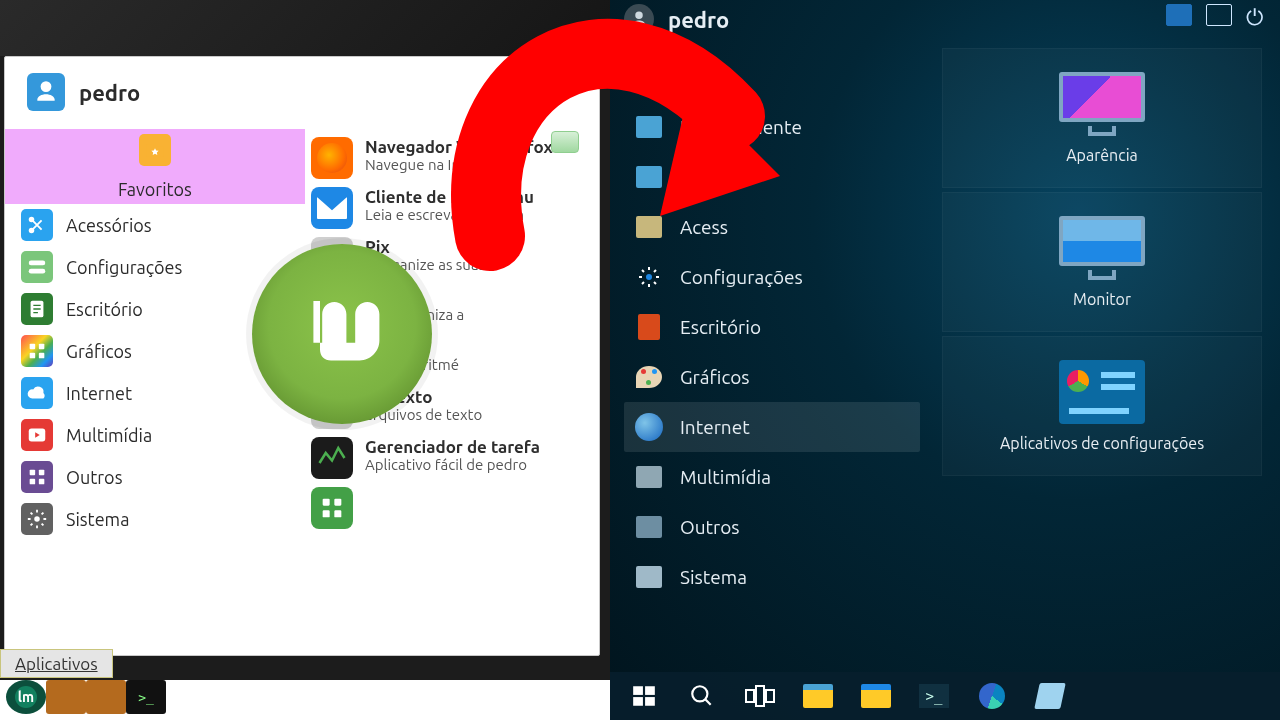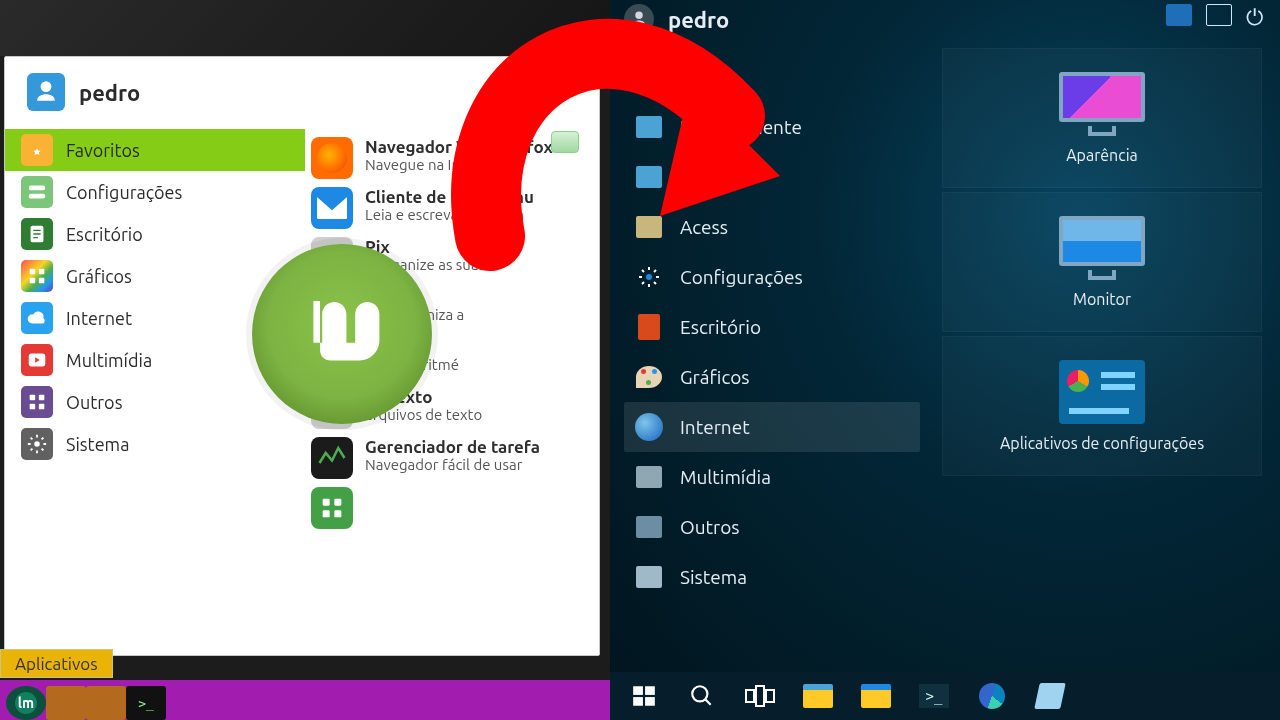--- a/index.html
+++ b/index.html
@@ -17,34 +17,34 @@
     display:flex; align-items:center; justify-content:center; }
   .mint-user .avatar svg { width:26px; height:26px; fill:#fff; }
   .mint-user .name { font-size:22px; font-weight:700; color:#2b2b2b; }
   .lock-ico { position:absolute; right:20px; top:74px; width:28px; height:22px; border:1px solid #8fce8f;
     border-radius:4px; background:linear-gradient(#d7f0d7,#a0d8a0); }
 
   .mint-body { display:flex; height:calc(100% - 70px); }
   .mint-side { width:300px; padding-top:4px; }
   .mint-side .item { display:flex; align-items:center; gap:13px; padding:5px 16px; font-size:18px;
     color:#2b2b2b; cursor:pointer; }
-  .mint-side .item.active { background:#84cc16; }
+  .mint-side .item.active { background:#f0abfc;flex-direction:column; }
   .mint-side .ico { width:32px; height:32px; border-radius:5px; display:flex; align-items:center;
     justify-content:center; color:#fff; flex:0 0 32px; }
   .mint-apps { flex:1; padding-top:8px; }
   .mint-apps .app { display:flex; gap:12px; padding:4px 6px; cursor:pointer; }
   .mint-apps .aico { width:42px; height:42px; border-radius:8px; display:flex;
     align-items:center; justify-content:center; flex:0 0 42px; }
   .mint-apps .atxt .t { font-weight:700; font-size:17px; }
   .mint-apps .atxt .d { font-size:15px; color:#555; white-space:nowrap; }
 
-  .mint-applabel { position:absolute; left:0; bottom:42px; background:#eab308; border:1px solid #c9c57d;
-    padding:4px 14px; font-size:17px; color:#333; }
-  .mint-bar { position:absolute; left:0; bottom:0; width:610px; height:40px; background:#a21caf;
-    display:flex; align-items:flex-end; padding-left:6px; }
+  .mint-applabel { position:absolute; left:0; bottom:42px; background:#e5e5e5; border:1px solid #c9c57d;
+    padding:4px 14px; font-size:17px; color:#333;text-decoration:underline; }
+  .mint-bar { position:absolute; left:0; bottom:0; width:610px; height:40px; background:#ffffff;
+    display:flex; align-items:flex-start; padding-left:6px; }
   .mint-bar .bico { width:40px; height:34px; border-radius:3px; display:flex;
     align-items:center; justify-content:center; }
 
   
   .right { position:absolute; left:610px; top:0; width:670px; height:720px;
     background:radial-gradient(ellipse at 70% 30%, #06435f 0%, #022636 40%, #01141d 100%); color:#e6eef4; }
   .r-head { position:absolute; left:14px; top:4px; display:flex; align-items:center; gap:14px; }
   .r-head .uico { width:30px; height:30px; border-radius:50%; background:#3a4a53;
     display:flex; align-items:center; justify-content:center; }
   .r-head .uico svg{ width:18px; height:18px; fill:#cfd9df; }
@@ -107,20 +107,30 @@
             <div class="item active">
               <span class="ico" style="background:#f9b233;">
                 <svg width="22" height="22" viewBox="0 0 24 24" fill="#fff">
                   <path d="M3 6h7l2 2h9v11H3z" fill="#f9b233"></path>
                   <path d="M12 10l1.2 2.5 2.8.3-2 2 .5 2.7L12 16l-2.5 1.5.5-2.7-2-2 2.8-.3z" fill="#fff"></path>
                 </svg>
               </span>
               <span>Favoritos</span>
             </div>
             <div class="item">
+              <span class="ico" style="background:#2aa3ef;">
+                <svg width="22" height="22" viewBox="0 0 24 24" fill="#fff">
+                  <path d="M7 7l10 10M17 7L7 17" stroke="#fff" stroke-width="2"></path>
+                  <circle cx="6" cy="6" r="3"></circle>
+                  <circle cx="6" cy="18" r="3"></circle>
+                </svg>
+              </span>
+              <span>Acessórios</span>
+            </div>
+            <div class="item">
               <span class="ico" style="background:#7bc67b;">
                 <svg width="22" height="22" viewBox="0 0 24 24" fill="#fff">
                   <rect x="3" y="5" width="18" height="5" rx="2.5"></rect>
                   <rect x="3" y="14" width="18" height="5" rx="2.5"></rect>
                 </svg>
               </span>
               <span>Configurações</span>
             </div>
             <div class="item">
               <span class="ico" style="background:#2e7d32;">
@@ -230,21 +240,21 @@
               </div>
             </div>
             <div class="app">
               <div class="aico" style="background:#1b1b1b">
                 <svg width="30" height="30" viewBox="0 0 24 24">
                   <polyline points="2,16 7,8 12,14 17,4 22,12" fill="none" stroke="#4caf50" stroke-width="2"></polyline>
                 </svg>
               </div>
               <div class="atxt">
                 <div class="t">Gerenciador de tarefa</div>
-                <div class="d">Navegador fácil de usar</div>
+                <div class="d">Aplicativo fácil de pedro</div>
               </div>
             </div>
             <div class="app">
               <div class="aico" style="background:#43a047">
                 <svg width="28" height="28" viewBox="0 0 24 24" fill="#fff">4 24" fill="#fff"&gt;<rect x="4" y="4" width="6" height="6" rx="1"></rect><rect x="14" y="4" width="6" height="6" rx="1"></rect><rect x="4" y="14" width="6" height="6" rx="1"></rect><rect x="14" y="14" width="6" height="6" rx="1"></rect></svg>
               </div>
             </div>
           </div>
       </div>
     </div>

